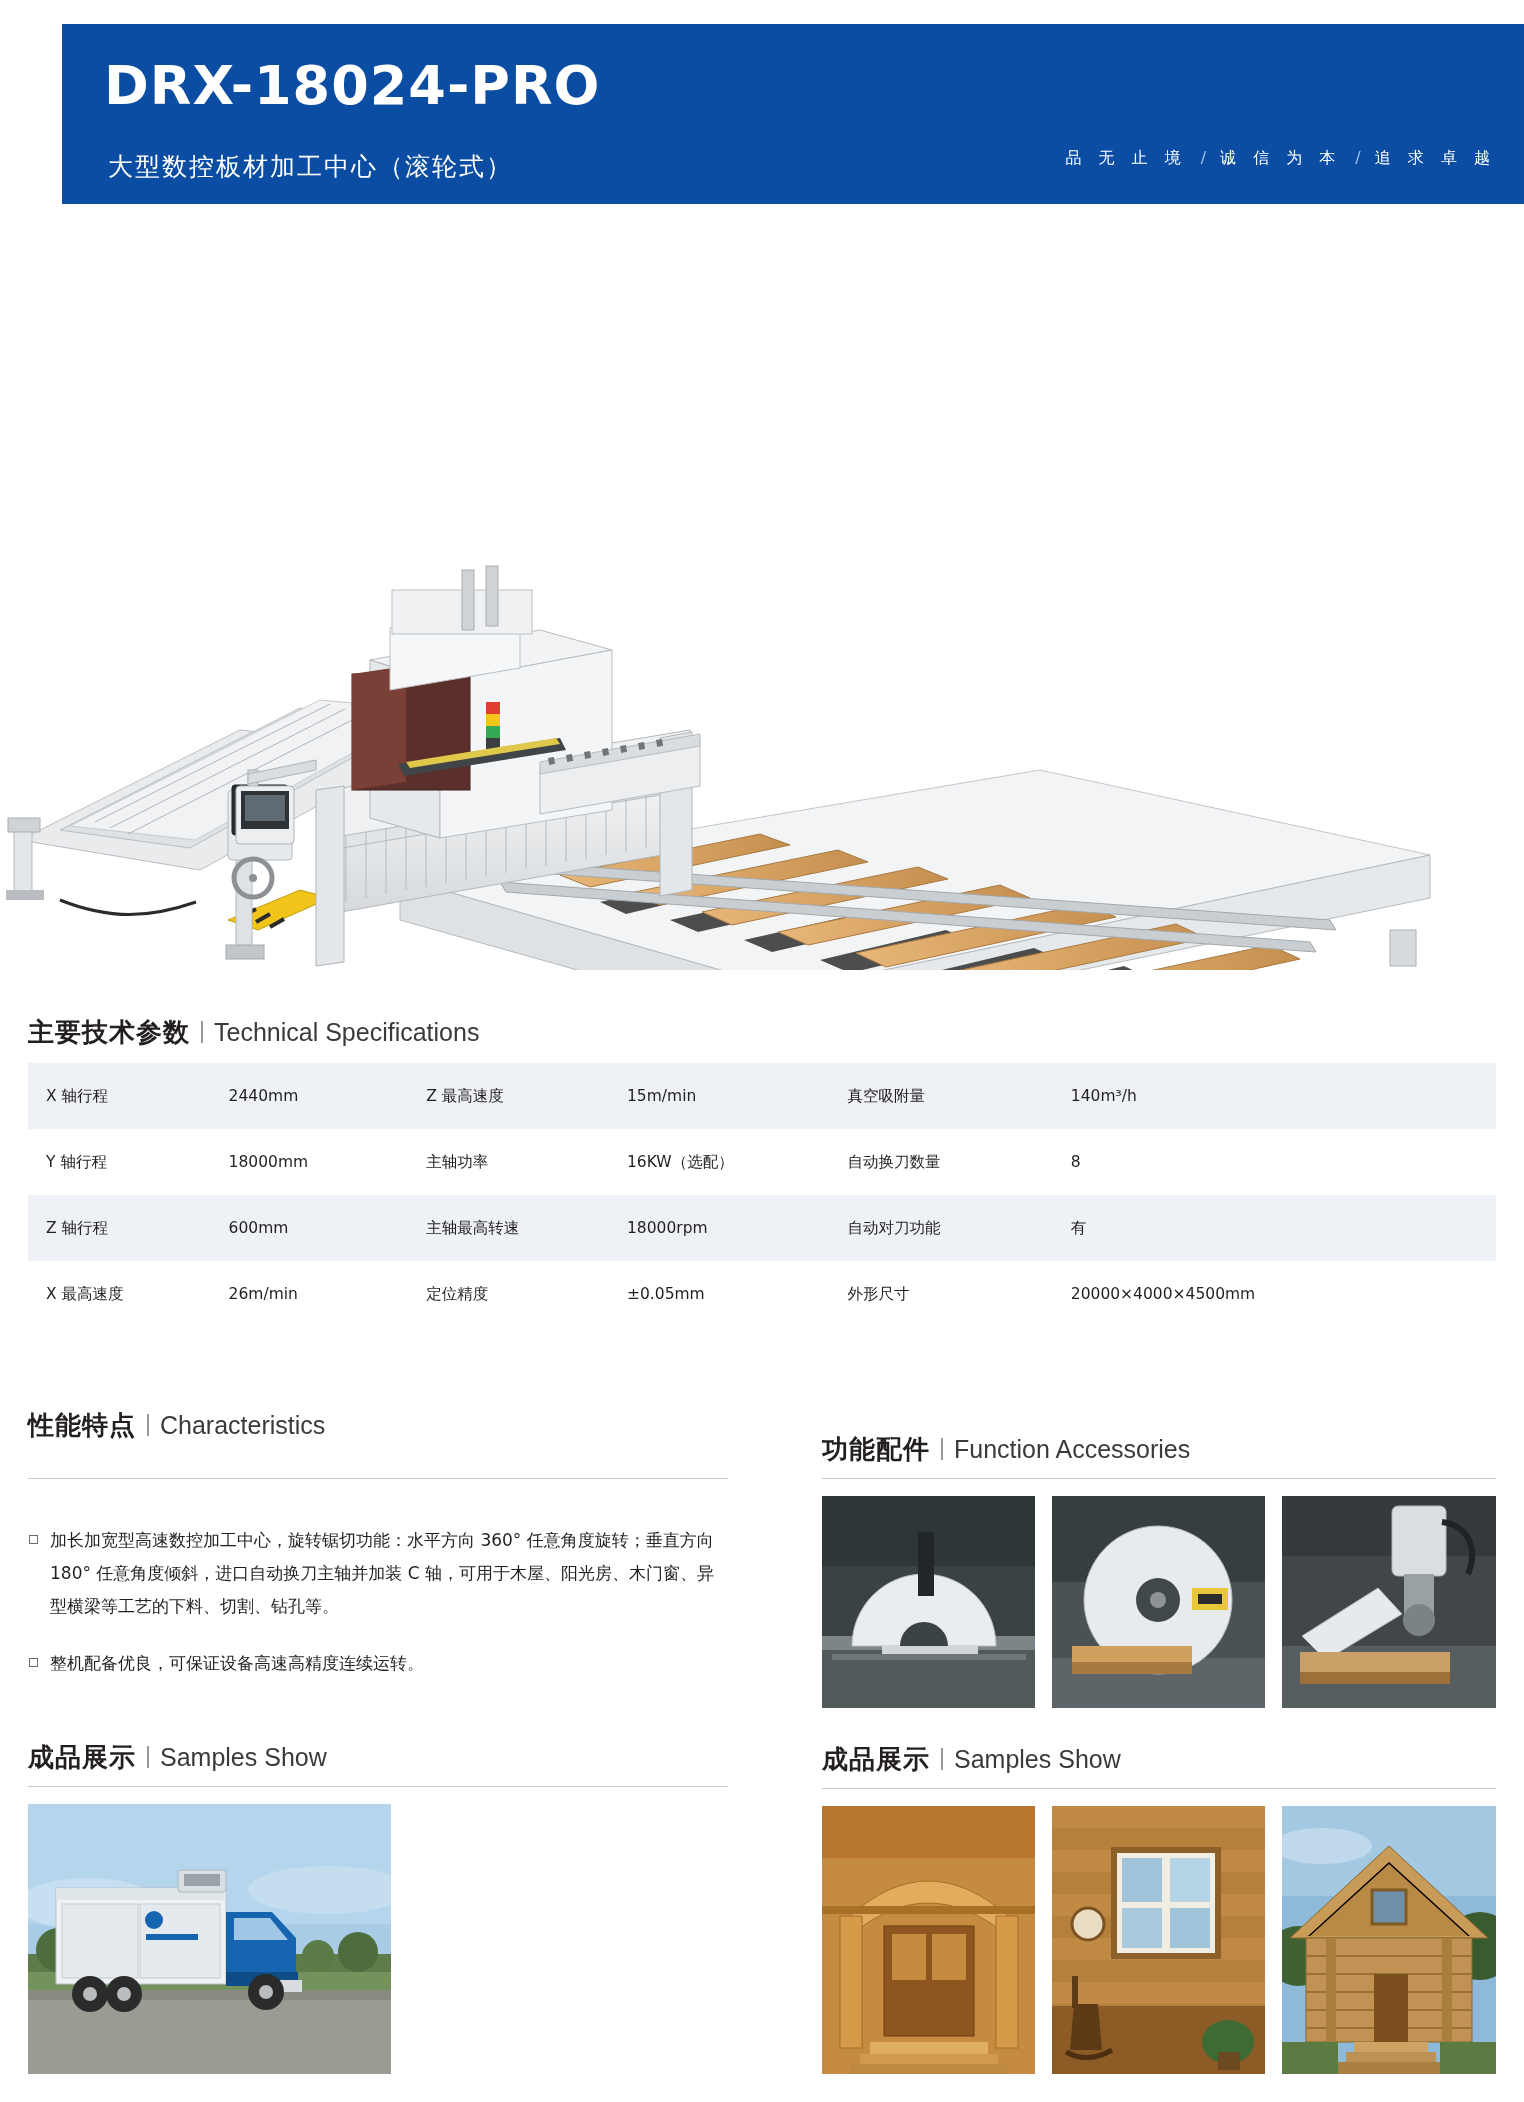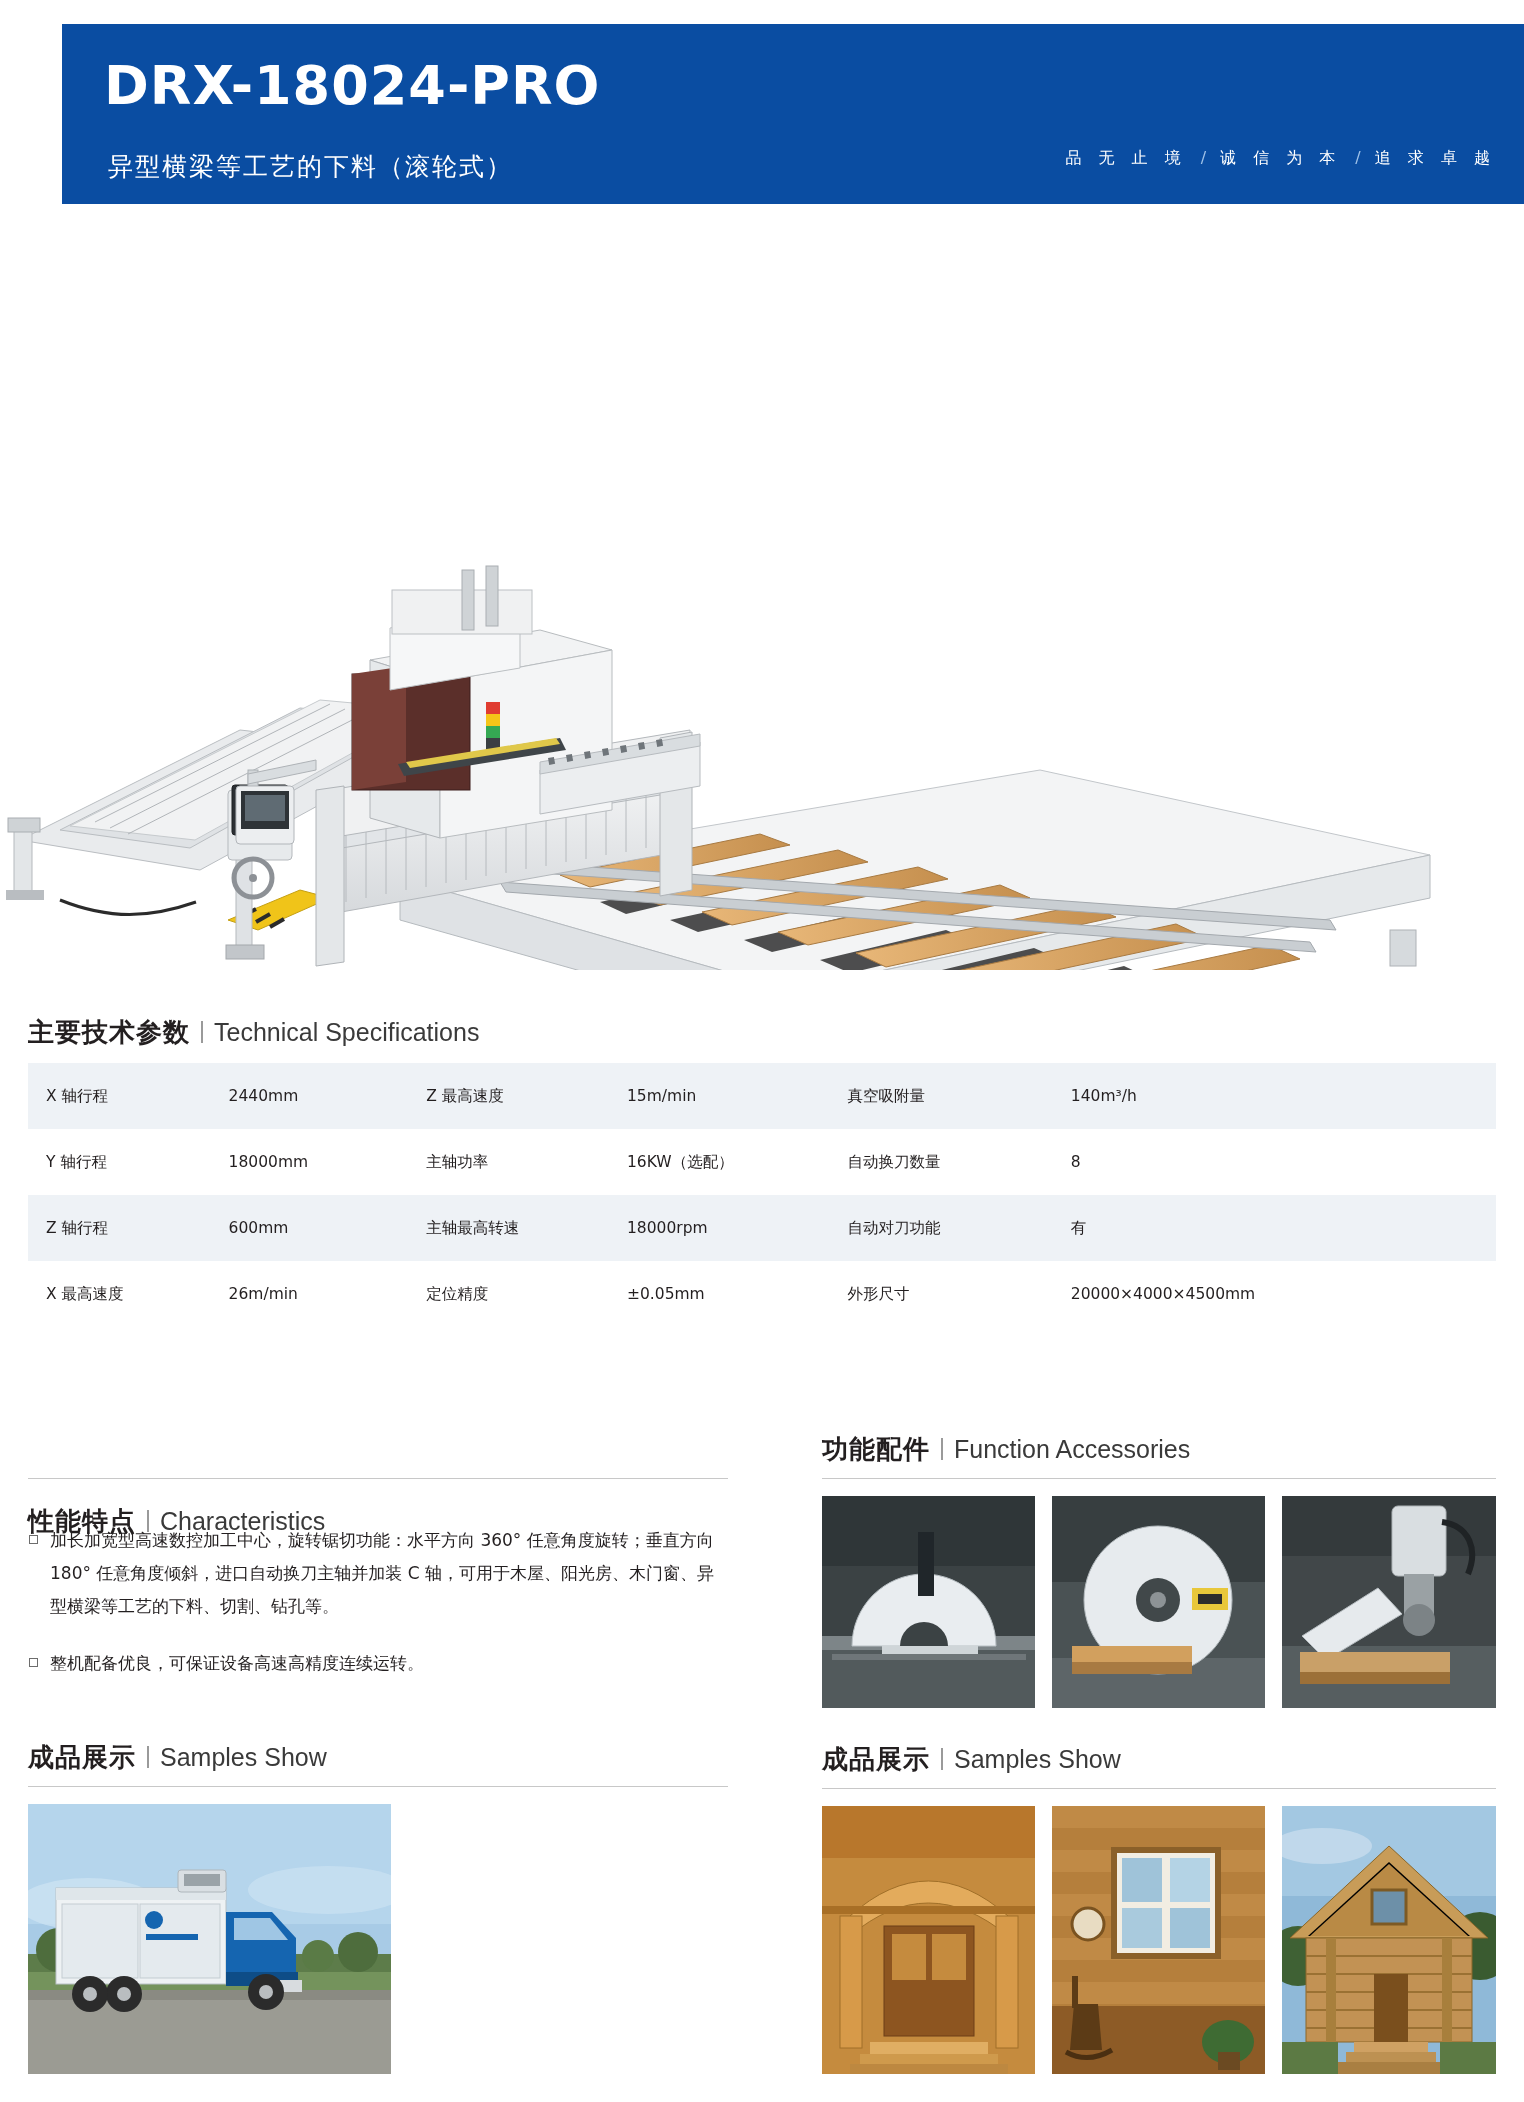--- a/index.html
+++ b/index.html
@@ -162,21 +162,21 @@
     overflow: hidden;
     background: #2a2a2a;
   }
   .photo svg { display: block; }
 </style>
 </head>
 <body>
 
 <div class="header">
   <div class="model">DRX-18024-PRO</div>
-  <div class="subtitle">异型横梁等工艺的下料（滚轮式）</div>
+  <div class="subtitle">大型数控板材加工中心（滚轮式）</div>
   <div class="slogan">
     <span>品 无 止 境</span><span class="sep">/</span><span>诚 信 为 本</span><span class="sep">/</span><span>追 求 卓 越</span>
   </div>
 </div>
 
 <div class="hero">
 <svg width="1524" height="740" viewBox="0 0 1524 740" xmlns="http://www.w3.org/2000/svg">
   <rect width="1524" height="740" fill="#ffffff"></rect>
   <defs>
     <linearGradient id="mg" x1="0" y1="0" x2="0" y2="1">
@@ -406,21 +406,21 @@
       <td class="k1">X 最高速度</td>
       <td class="v1">26m/min</td>
       <td class="k2">定位精度</td>
       <td class="v2">±0.05mm</td>
       <td class="k3">外形尺寸</td>
       <td class="v3">20000×4000×4500mm</td>
     </tr>
   </tbody>
 </table>
 
-<div class="sec-title" style="left:28px; top:1504px;">
+<div class="sec-title" style="left:28px; top:1408px;">
   <span class="cn">性能特点</span><span class="bar"></span><span class="en">Characteristics</span>
 </div>
 <div class="char-rule" style="left:28px; top:1478px; width:700px;"></div>
 
 <div class="char-list">
   <div class="char-item">加长加宽型高速数控加工中心，旋转锯切功能：水平方向 360°  任意角度旋转；垂直方向 180°  任意角度倾斜，进口自动换刀主轴并加装 C 轴，可用于木屋、阳光房、木门窗、异型横梁等工艺的下料、切割、钻孔等。</div>
   <div class="char-item">整机配备优良，可保证设备高速高精度连续运转。</div>
 </div>
 
 <div class="sec-title" style="left:822px; top:1432px;">

